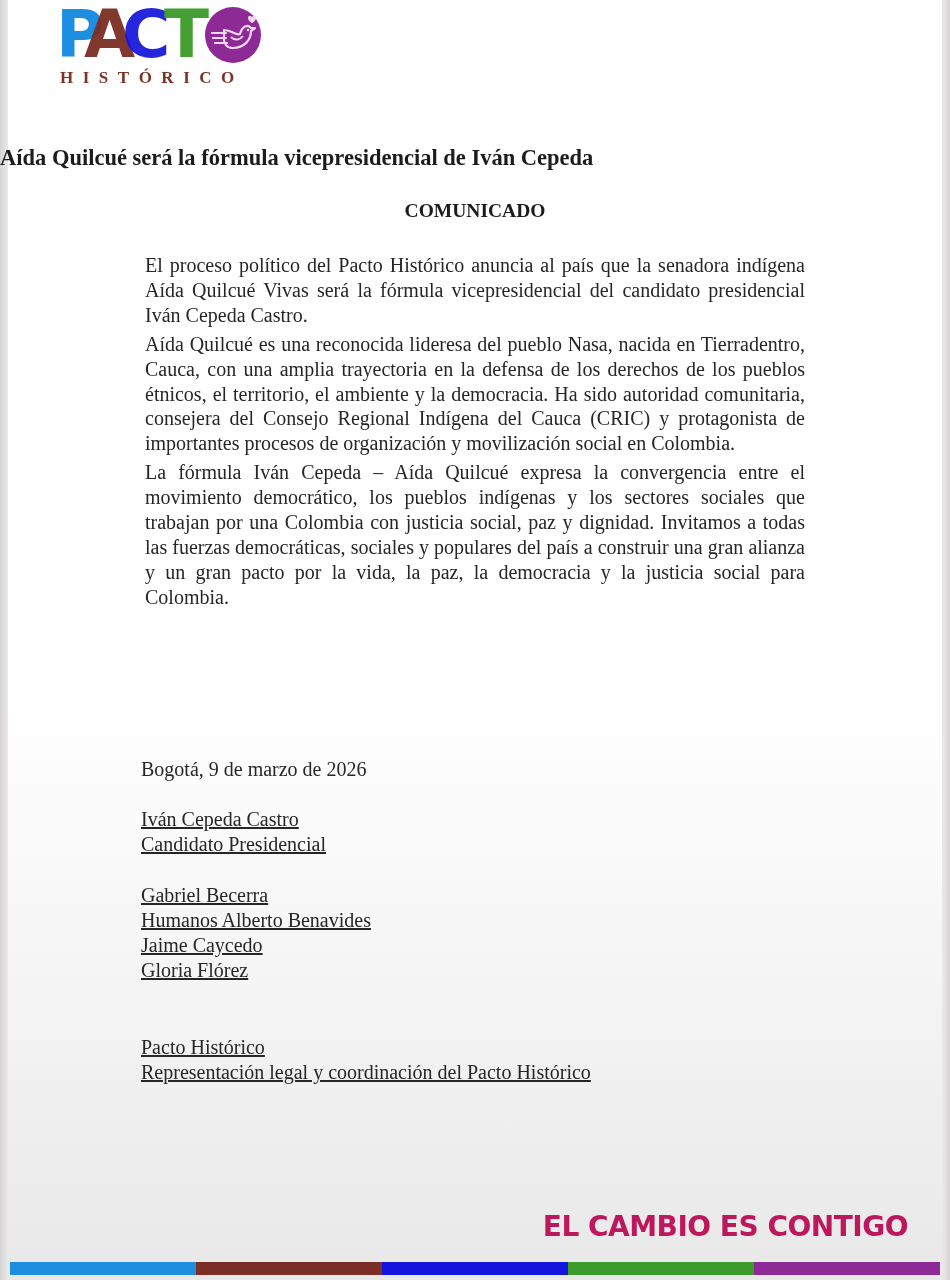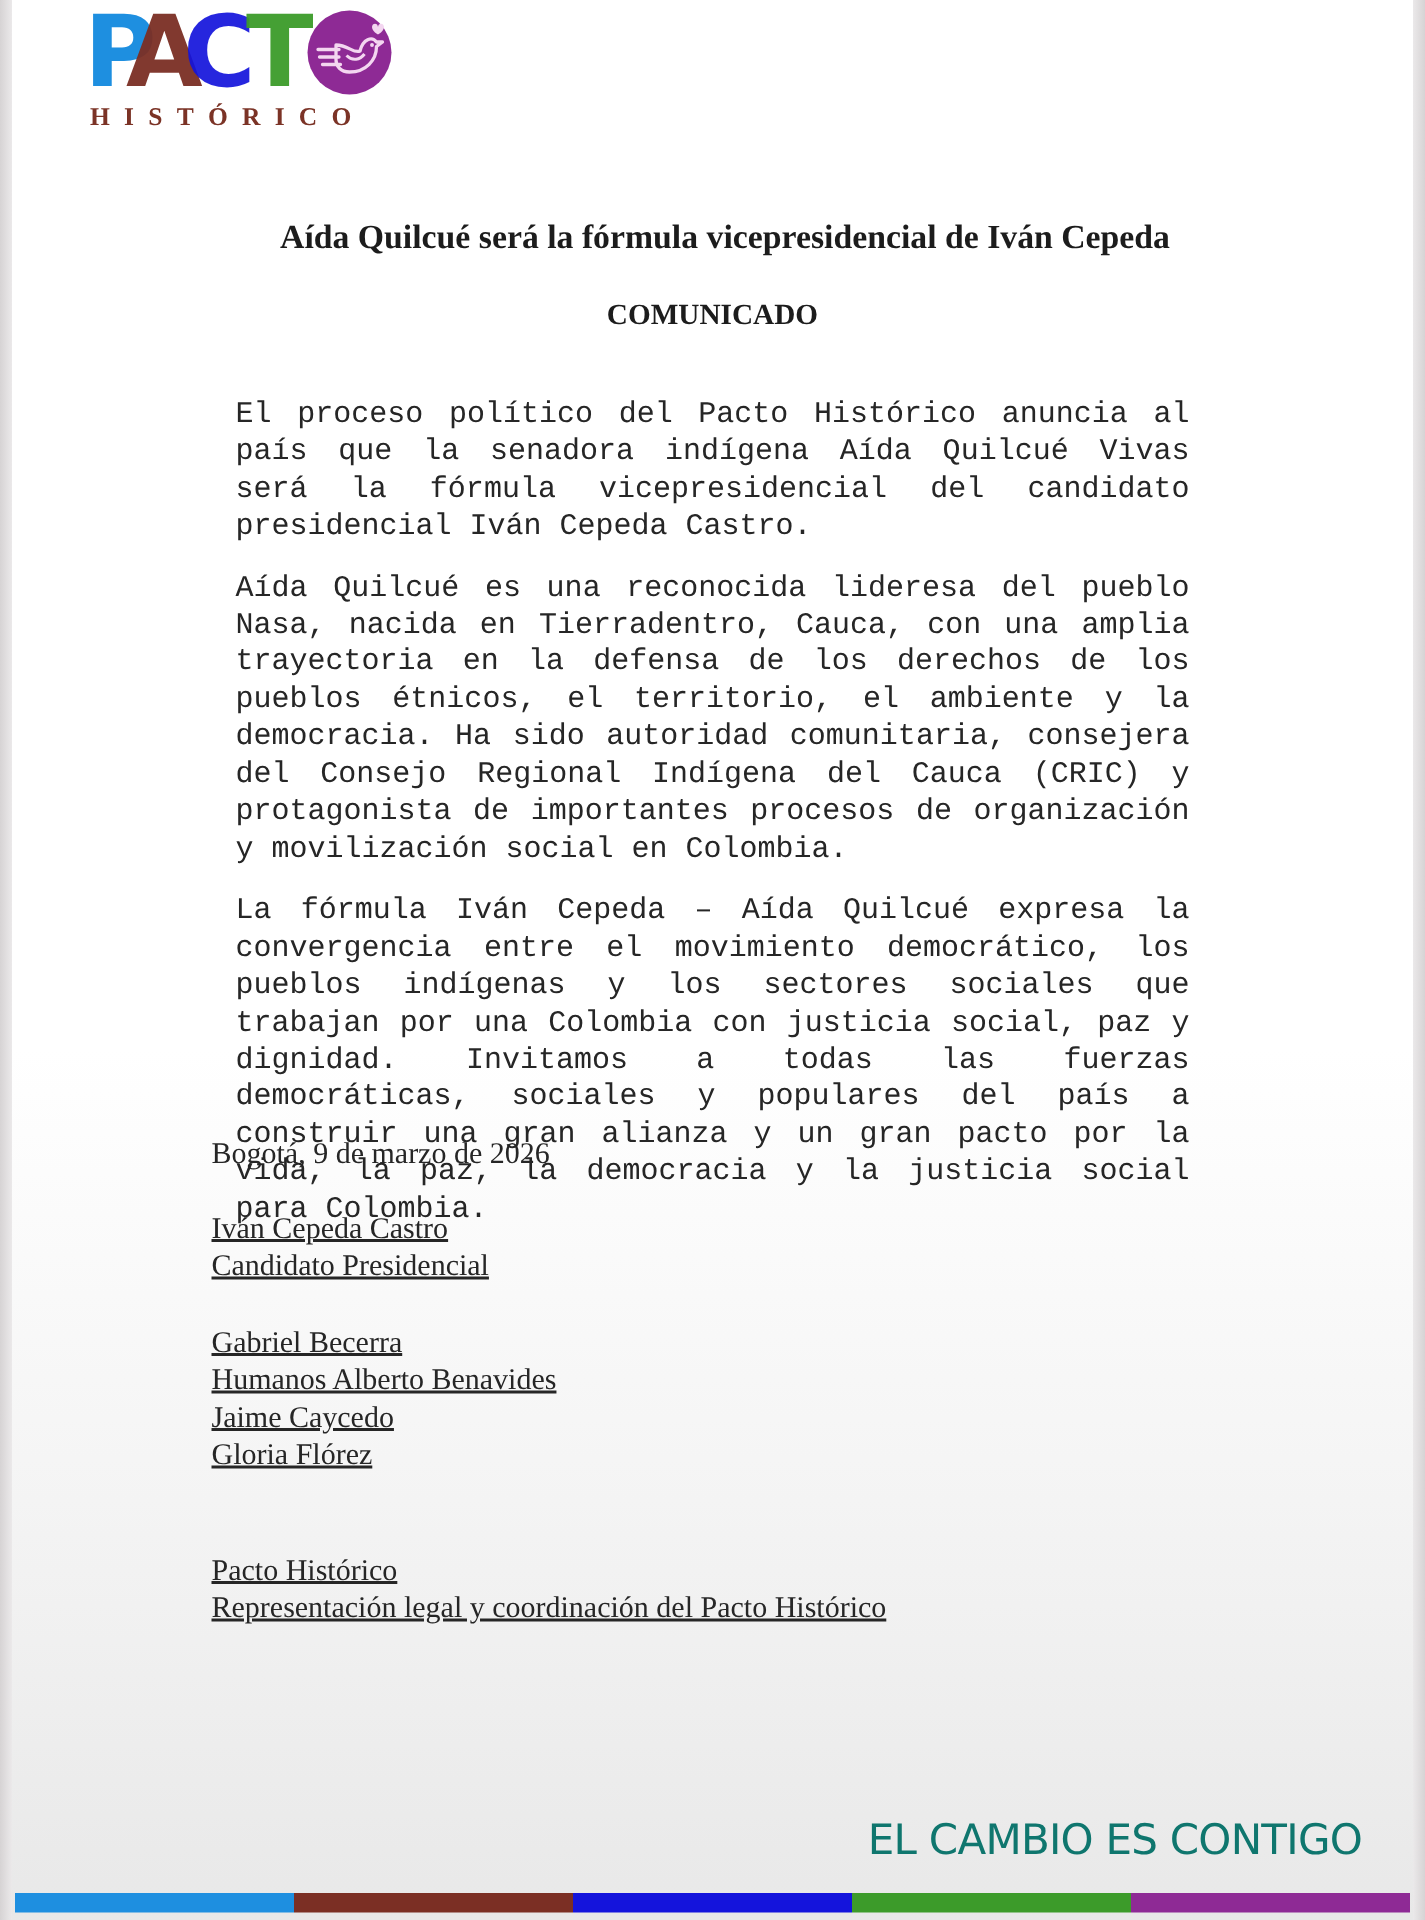--- a/index.html
+++ b/index.html
@@ -22,39 +22,39 @@
     position:absolute; top:0; font-family:"DejaVu Sans", sans-serif; font-weight:bold;
     font-size:66px; line-height:62px; letter-spacing:-2px;
   }
   .logo-sub {
     position:absolute; left:4px; top:62px; width:200px;
     font-family:Liberation Serif, serif; font-weight:bold; font-size:17px;
     letter-spacing:9.5px; color:#7b3326; line-height:24px;
   }
 
   .title {
-    position:absolute; left:0; width:780px; top:144px; text-align:right;
+    position:absolute; left:0; width:780px; top:144px; text-align:left;
     font-weight:bold; font-size:22.5px; color:#1c1c1c; line-height:28px;
   }
   .subtitle {
     position:absolute; left:0; width:950px; top:198px; text-align:center;
     font-weight:bold; font-size:19.5px; color:#1c1c1c; line-height:26px;
   }
   .body-text {
     position:absolute; left:141px; top:249px; width:668px;
     font-size:20px; line-height:24.9px; color:#262626; text-align:justify;
   }
-  .body-text p { margin:16px;font-family:Liberation Mono, monospace; }
+  .body-text p { margin:4px; }
   .block { position:absolute; left:141px; font-size:20px; line-height:25px; color:#262626; }
   .block div { white-space:nowrap;text-decoration:underline; }
 
   .slogan {
     position:absolute; right:42px; top:1209px;
-    font-family:"DejaVu Sans", sans-serif; font-weight:normal; font-size:28px;
-    letter-spacing:-0.5px; color:#0f766e; line-height:36px;
+    font-family:"DejaVu Sans", sans-serif; font-weight:bold; font-size:28px;
+    letter-spacing:-0.5px; color:#be185d; line-height:36px;
   }
   .bar { position:absolute; left:10px; top:1262px; width:930px; height:13px; display:flex; }
   .bar span { flex:1; height:13px; }
 </style>
 </head>
 <body>
 
 <div class="edge-left"></div>
 <div class="page"></div>
 <div class="edge-right"></div>

